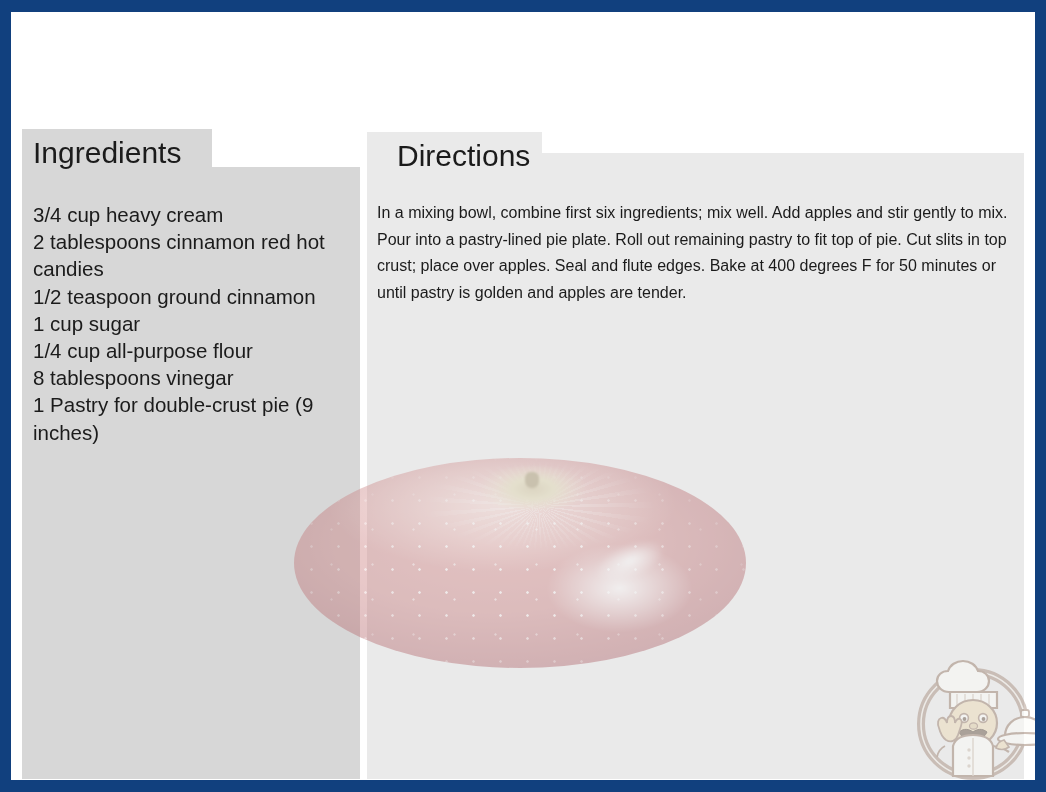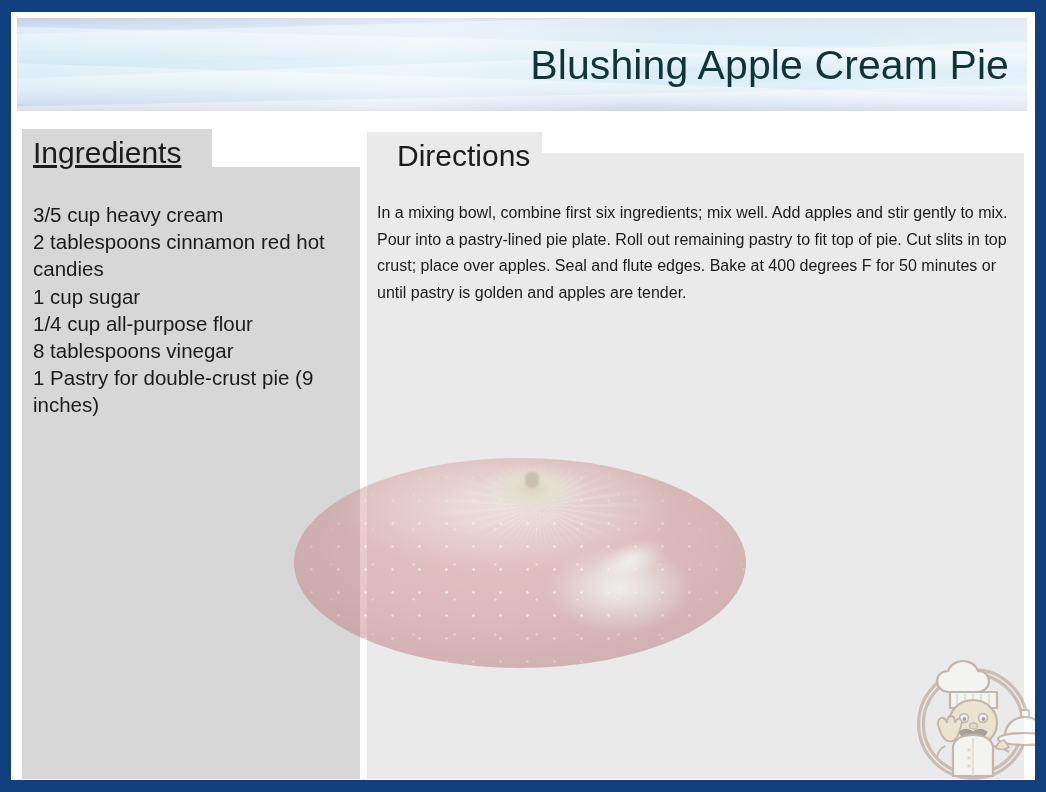--- a/index.html
+++ b/index.html
@@ -101,21 +101,20 @@
     background: #d7d7d7;
   }
   #ingredients-title {
     position: absolute;
     left: 22px;
     top: 126px;
     font-size: 30px;
     line-height: 1;
     color: #1b1b1b;
     white-space: nowrap;
-    text-decoration: underline;
   }
   #ingredients-list {
     position: absolute;
     left: 22px;
     top: 189px;
     width: 318px;
     font-size: 20.5px;
     line-height: 27.2px;
     color: #1b1b1b;
   }
@@ -245,36 +244,28 @@
     width: 7px; height: 626px;
     background: #ffffff;
   }
 </style>
 </head>
 <body>
 
 <div id="card">
   <div id="stage">
 
-    <div id="banner">
-      <div class="wave w1"></div>
-      <div class="wave w2"></div>
-      <div class="wave w3"></div>
-      <div class="wave w4"></div>
-      <div class="wave w5"></div>
-      <div class="sheen"></div>
-      <div id="banner-title">Blushing Apple Cream Pie</div>
-    </div>
 
     <div id="ingredients-panel" class="panel"></div>
     <div id="ingredients-head"></div>
     <div id="ingredients-title">Ingredients</div>
     <div id="ingredients-list">
-      <div class="ing-item">3/5 cup heavy cream</div>
+      <div class="ing-item">3/4 cup heavy cream</div>
       <div class="ing-item">2 tablespoons cinnamon red hot candies</div>
+      <div class="ing-item">1/2 teaspoon ground cinnamon</div>
       <div class="ing-item">1 cup sugar</div>
       <div class="ing-item">1/4 cup all-purpose flour</div>
       <div class="ing-item">8 tablespoons vinegar</div>
       <div class="ing-item">1 Pastry for double-crust pie (9 inches)</div>
     </div>
 
     <div id="directions-panel" class="panel"></div>
     <div class="panel-divider"></div>
     <div id="directions-head"></div>
     <div id="directions-title">Directions</div>

